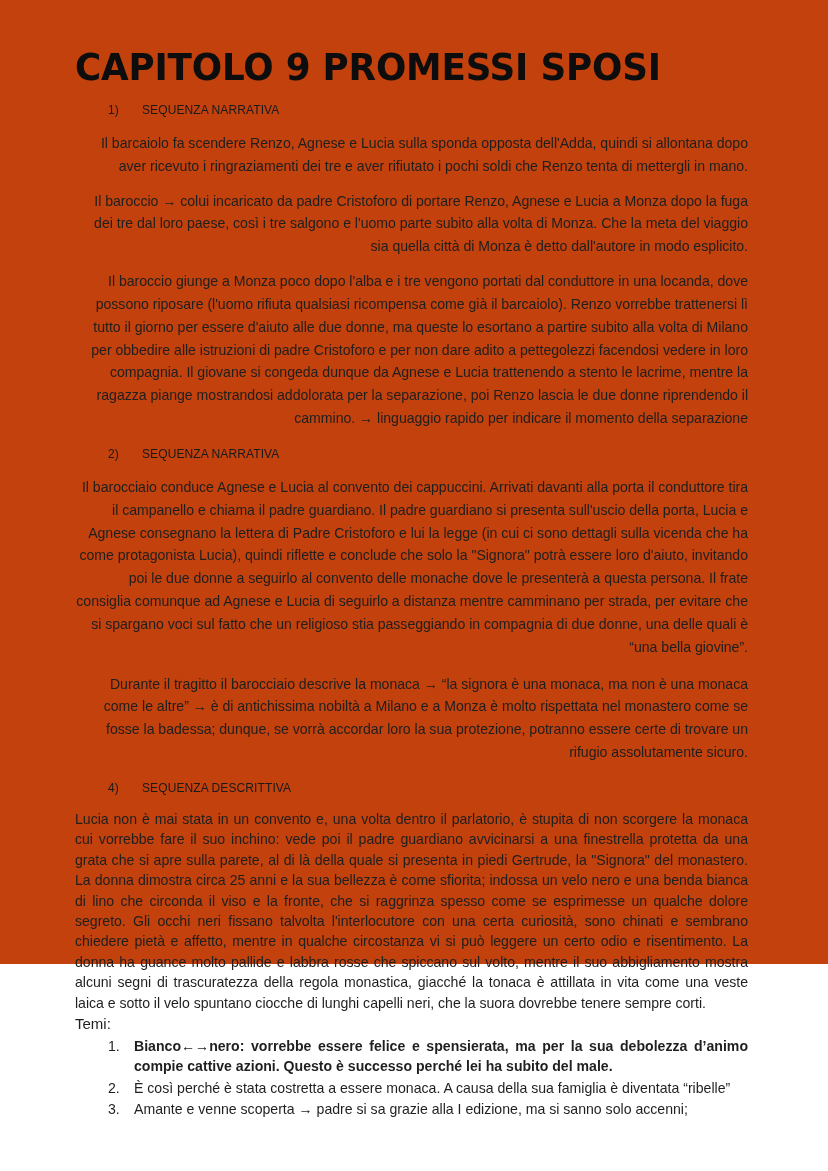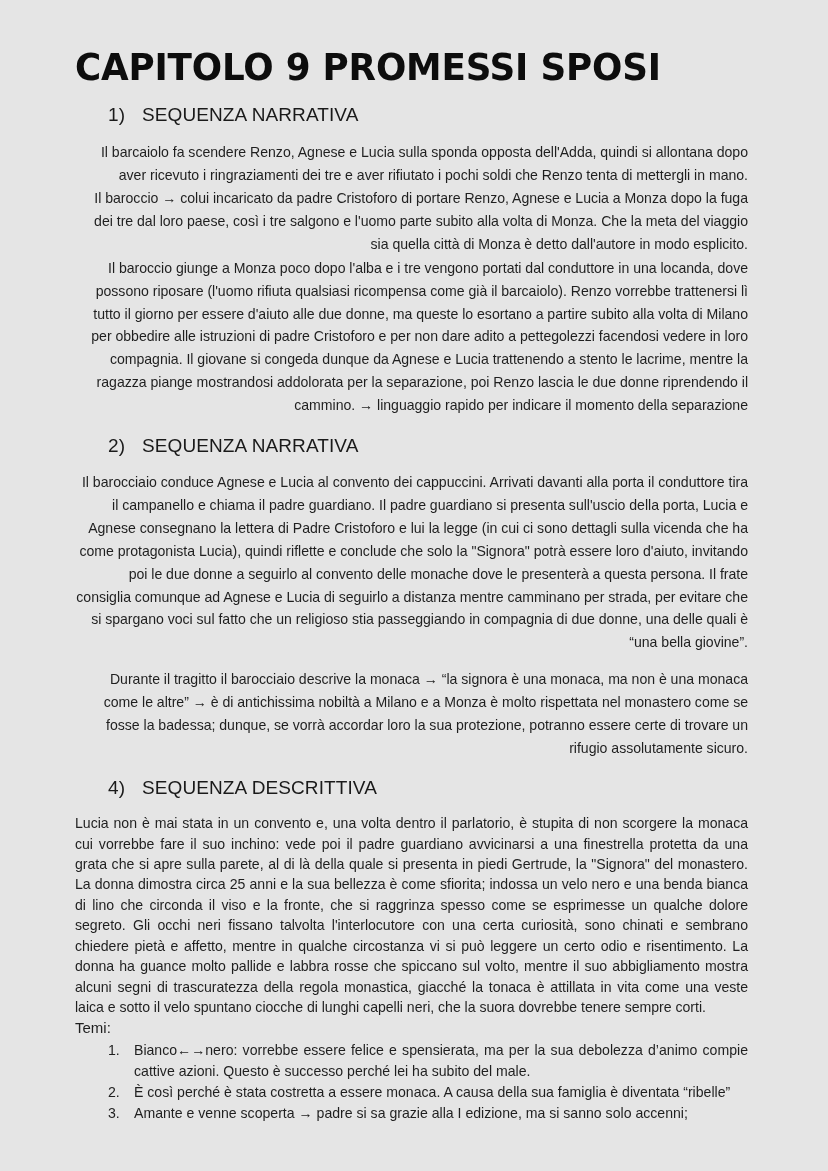--- a/index.html
+++ b/index.html
@@ -12,39 +12,39 @@
     width: 828px;
     height: 1171px;
     font-family: "Liberation Sans", "DejaVu Sans", sans-serif;
     color: #1a1a1a;
     overflow: hidden;
     position: relative;
   }
   .page {
     position: relative;
     width: 828px;
-    height: 1171px;
+    height: 964px;
     box-sizing: border-box;
     padding: 48px 80px 0 75px;
-    background: #e5e5e5;
+    background: #c2410c;
   }
   .doc-title {
     font-family: "DejaVu Sans", "Liberation Sans", sans-serif;
     font-weight: 700;
     font-size: 38px;
     line-height: 1.0;
     letter-spacing: -0.2px;
     color: #0d0d0d;
     margin: 0 0 0 0;
     transform: scaleX(0.94);
     transform-origin: left center;
     white-space: nowrap;
   }
   .section-heading {
-    font-size: 19px;
+    font-size: 12px;
     line-height: 1.25;
     color: #1a1a1a;
     margin: 17px 0 0 0;
     padding-left: 33px;
     letter-spacing: 0.1px;
   }
   .section-heading .num {
     display: inline-block;
     width: 34px;
   }
@@ -56,21 +56,21 @@
     text-align: right;
     letter-spacing: -0.02px;
   }
   .body-par.tight {
     line-height: 1.45;
     margin-top: 13px;
     text-align: justify;
     text-justify: inter-word;
   }
   .body-par.run-on {
-    margin-top: 1px;
+    margin-top: 12px;
   }
   .temi-label {
     font-size: 15px;
     line-height: 1.45;
     margin: 0;
     color: #1f1f1f;
   }
   ol.temi-list {
     margin: 0;
     padding: 0;
@@ -87,20 +87,21 @@
   ol.temi-list > li > .li-num {
     position: absolute;
     left: 33px;
     top: 0;
     width: 22px;
   }
   ol.temi-list > li.justified > .li-text {
     display: block;
     text-align: justify;
     text-justify: inter-word;
+    font-weight: bold;
   }
 </style>
 </head>
 <body>
 
 <div class="page">
 
   <h1 class="doc-title">CAPITOLO 9 PROMESSI SPOSI</h1>
 
   <p class="section-heading"><span class="num">1)</span><span>SEQUENZA NARRATIVA</span></p>

